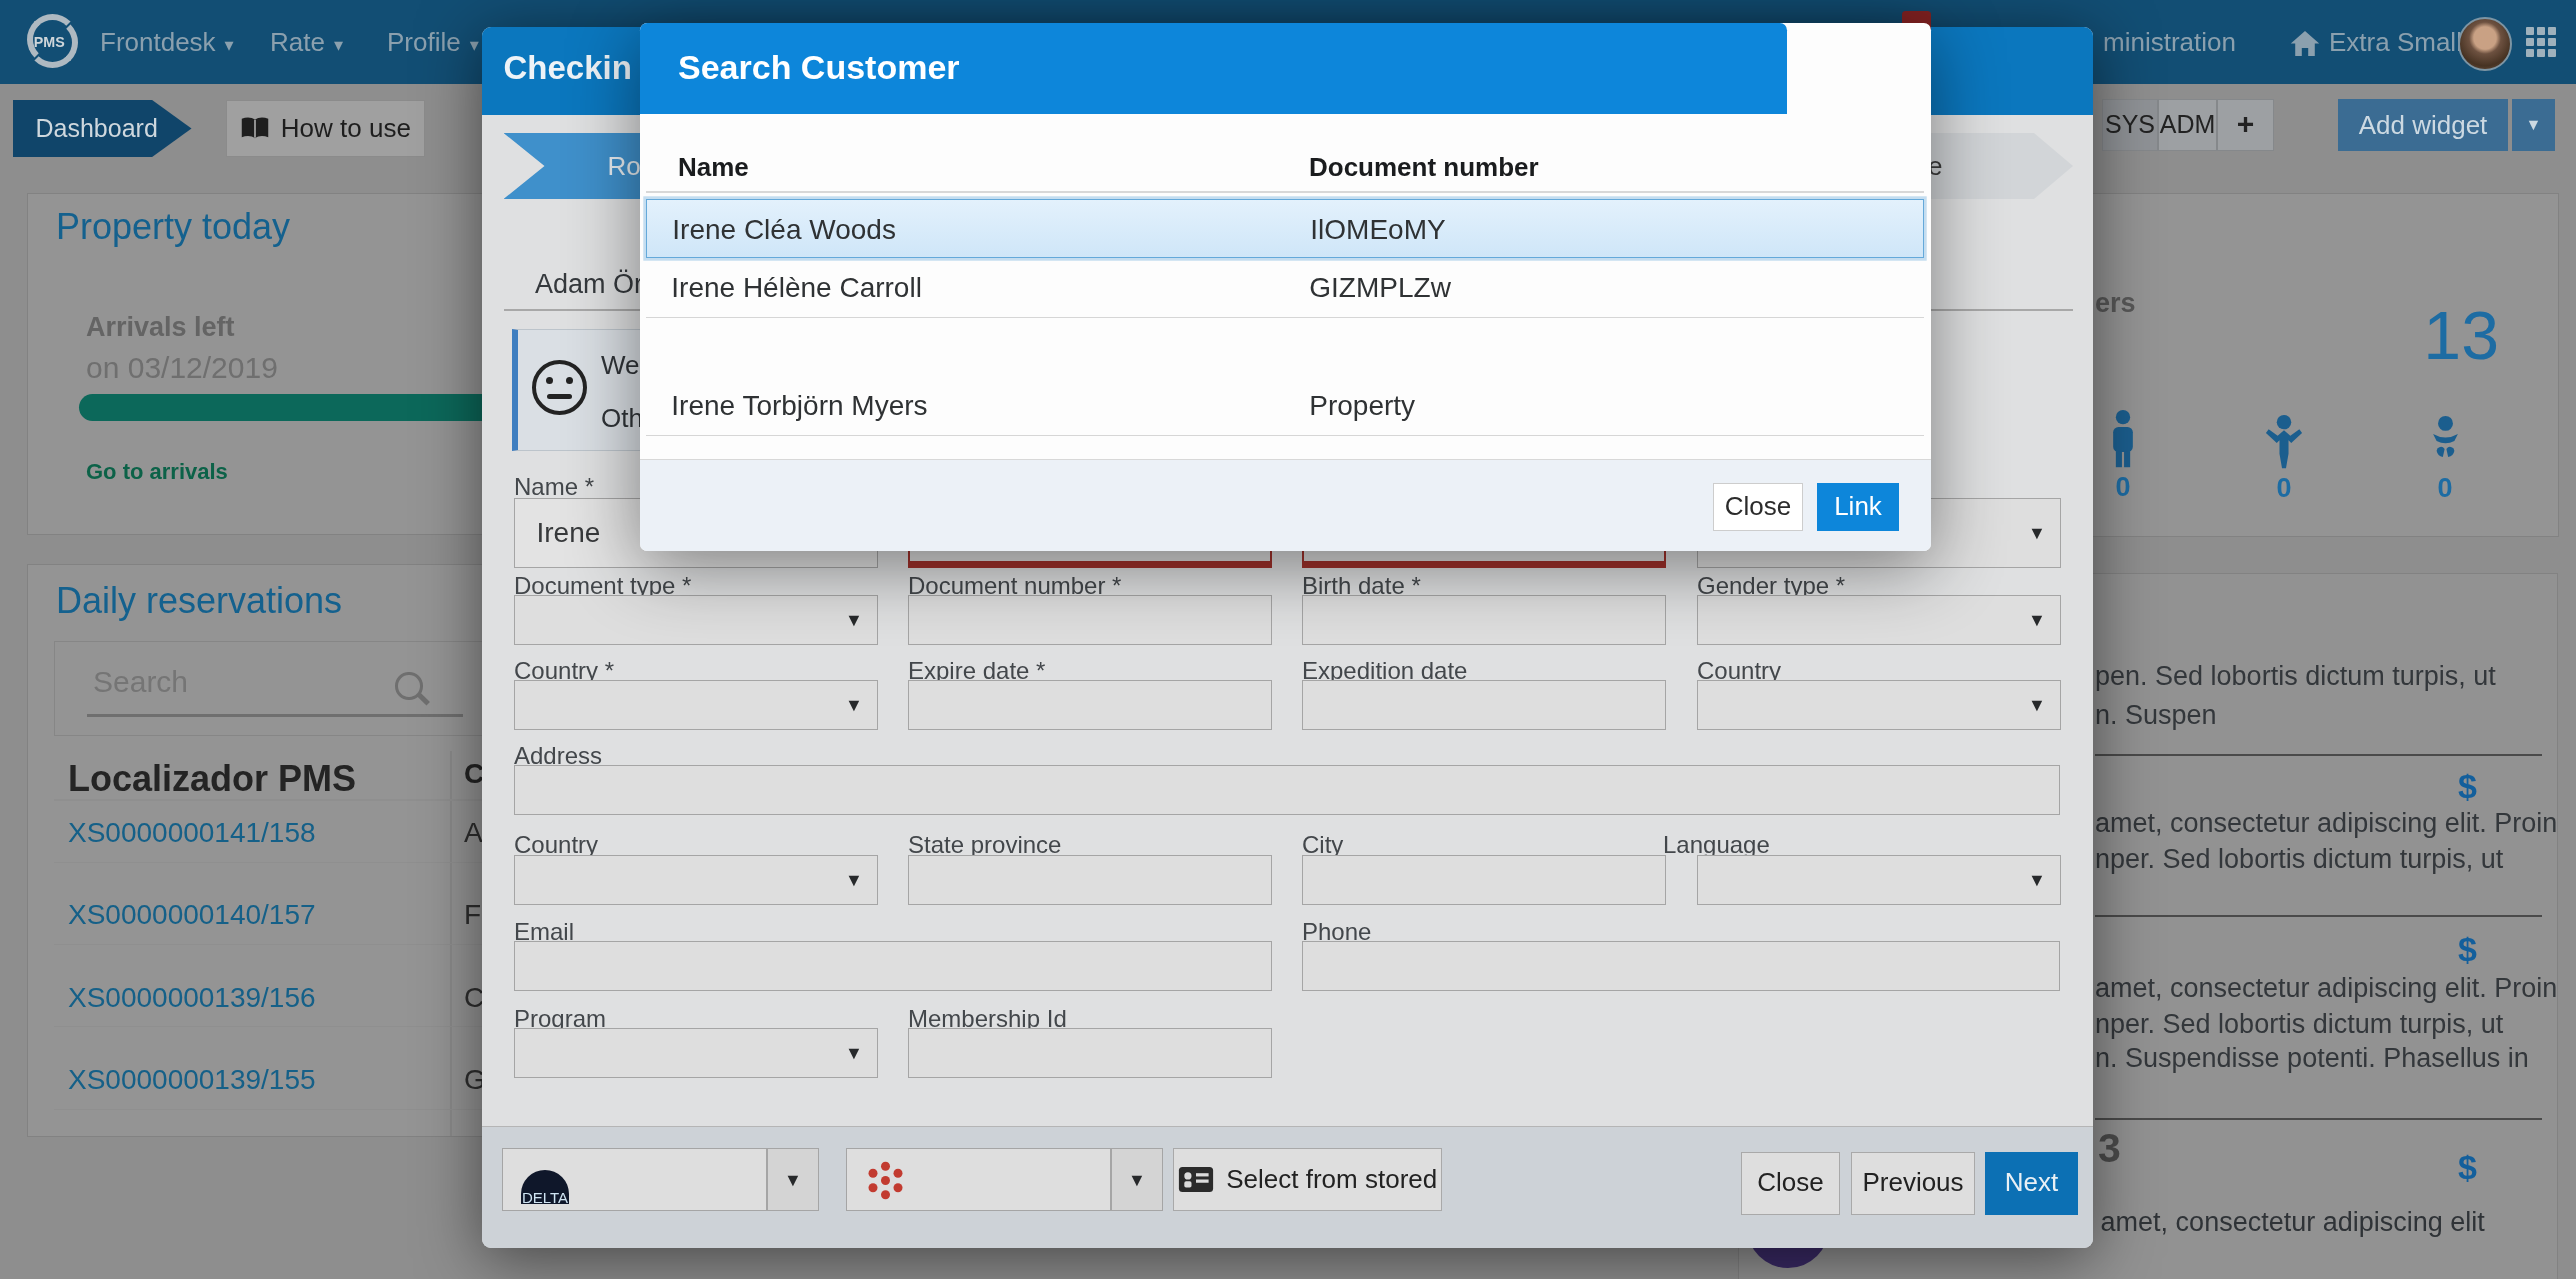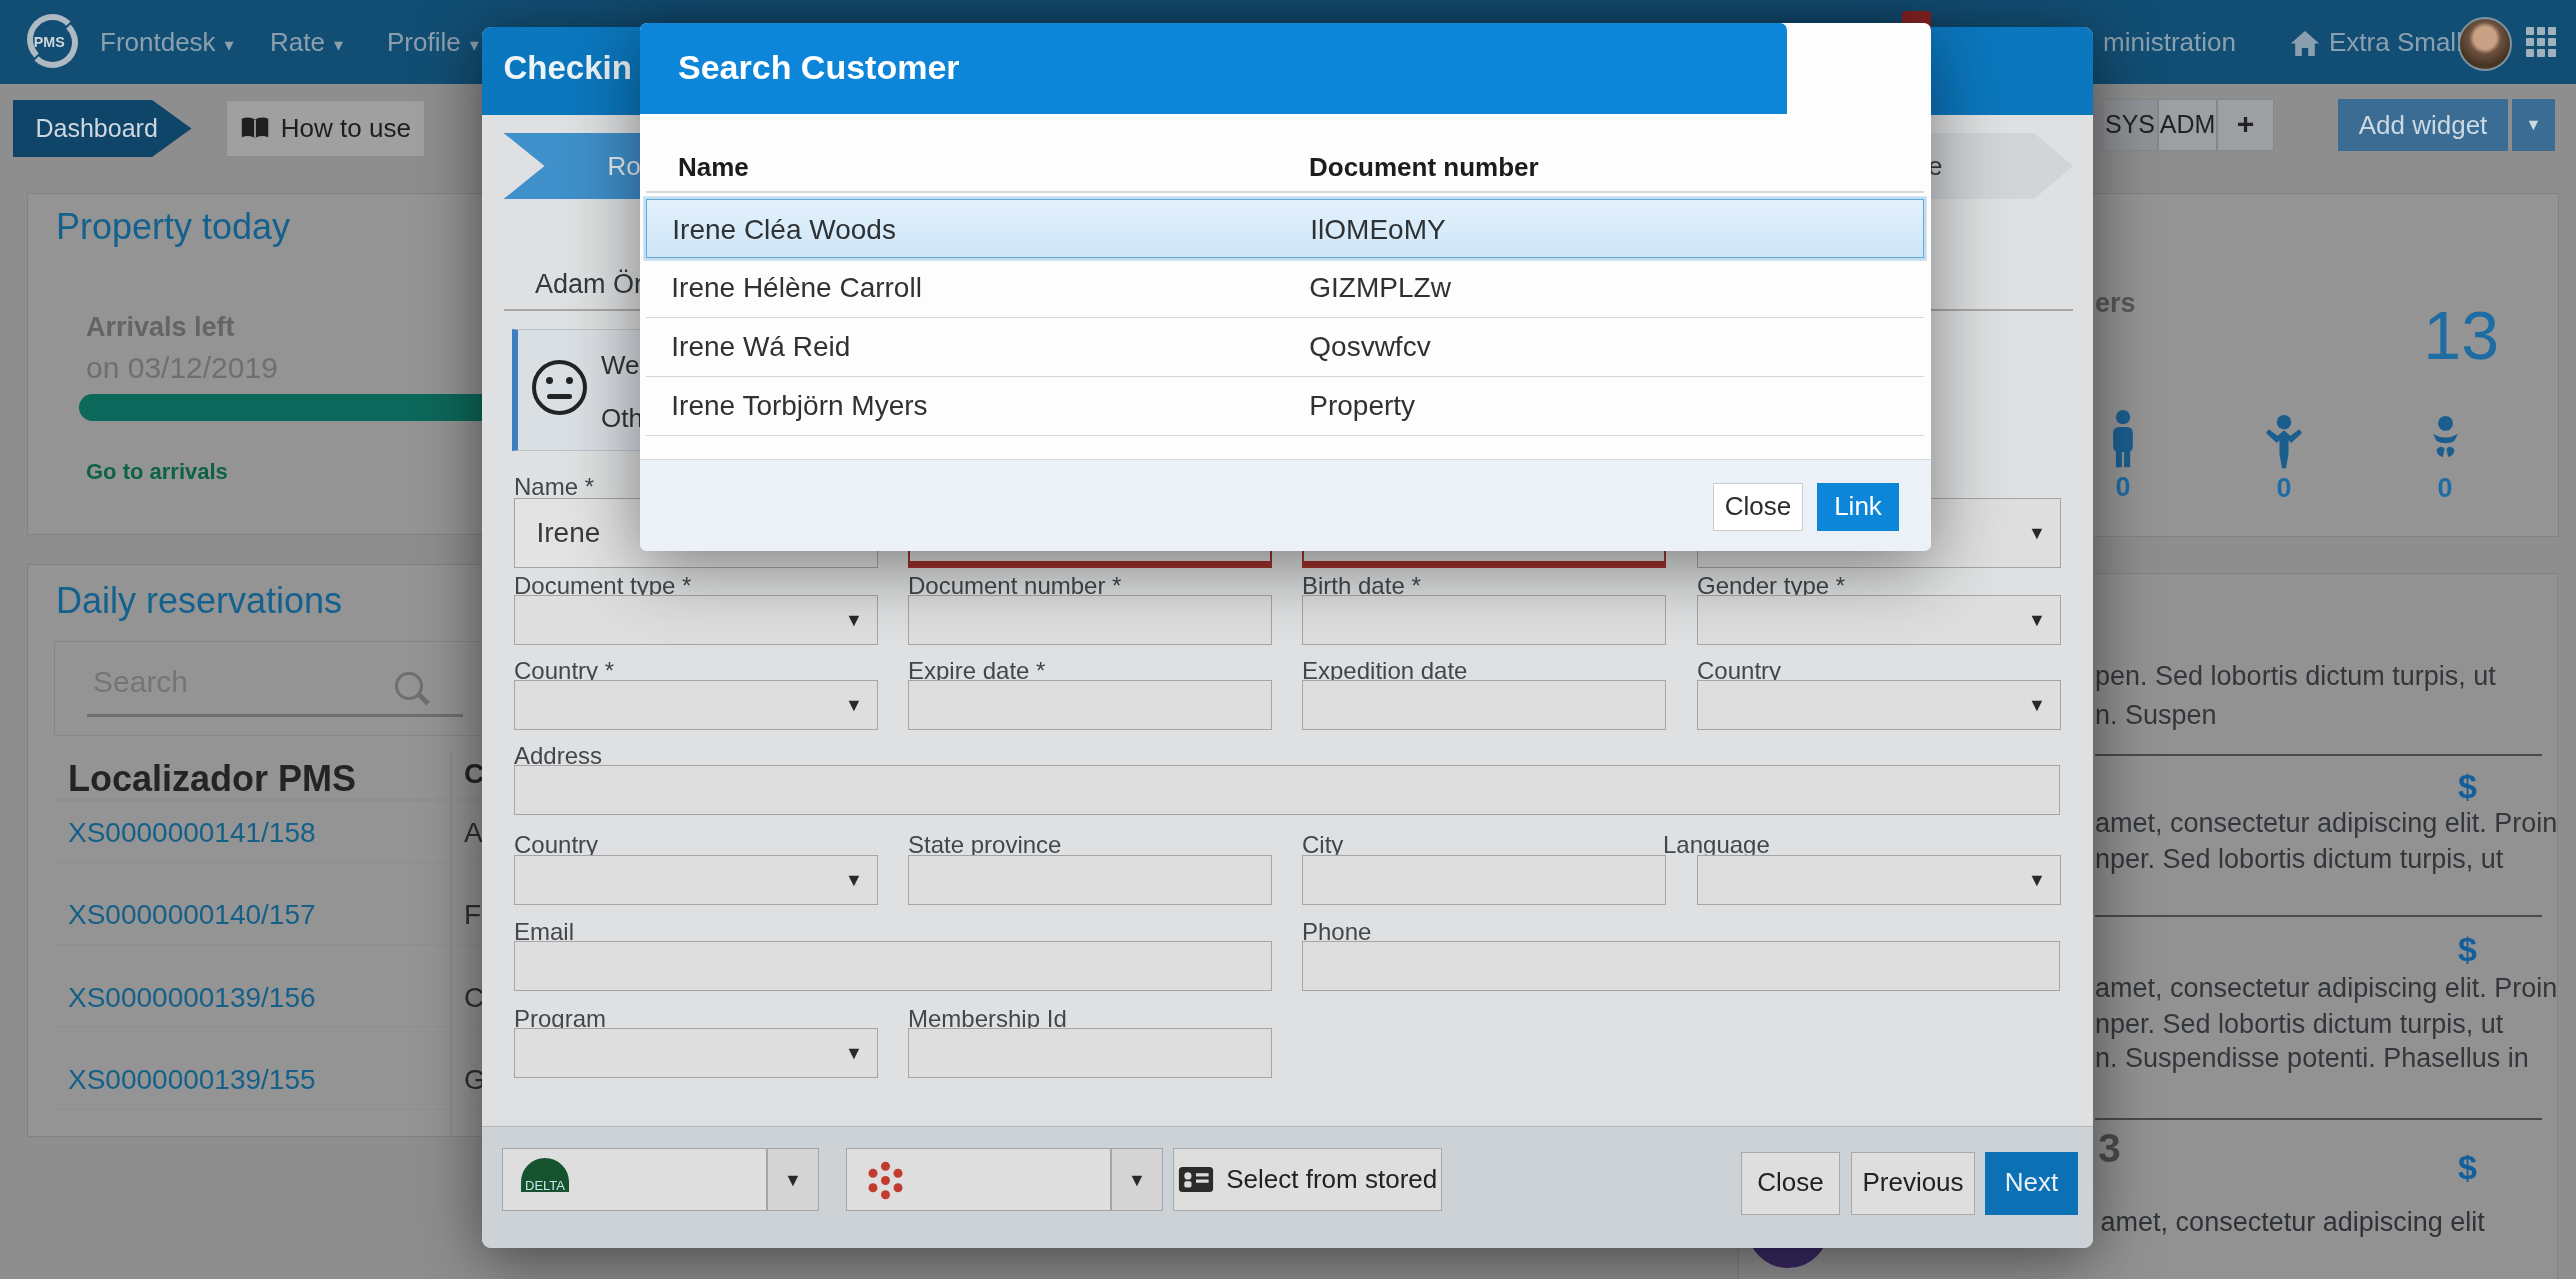--- a/index.html
+++ b/index.html
@@ -50,21 +50,21 @@
   .smiley .mouth{position:absolute;left:10.7px;top:30px;width:25px;height:5.4px;background:#232323;border-radius:2.7px;}
   .al-t{position:absolute;left:83px;font-size:26px;color:#303438;}
   .lbl{font-size:24px;color:#43474b;white-space:nowrap;}
   .fld{background:#dedede;border:1.8px solid #a5a5a5;box-sizing:border-box;}
   .fld.red{border:2.7px solid #a2322c;border-bottom:7.2px solid #a2322c;}
   .sel .cardown{position:absolute;right:14.3px;top:50%;transform:translateY(-50%);font-size:18px;color:#27292b;}
   .nameinput{background:#e3e3e3;border:1.8px solid #a5a5a5;box-sizing:border-box;font-size:28px;color:#37393b;padding:0 0 0 21.5px;font-family:"Liberation Sans",sans-serif;outline:none;}
   .ck-foot{left:0;top:1099px;width:1611px;height:122px;background:#cdd2d7;border-top:1.8px solid #b5b5b5;box-sizing:border-box;border-radius:0 0 9px 9px;}
   .combo{background:#dedede;border:1.8px solid #a5a5a5;box-sizing:border-box;}
   .caretbtn{background:#d4d4d4;border:1.8px solid #a5a5a5;box-sizing:border-box;text-align:center;color:#27292b;font-size:18px;cursor:pointer;}
-  .dome{position:absolute;left:18px;top:9px;width:48px;height:34px;background:#14532d;border-radius:24px 24px 0 0;color:#cfe4f2;font-size:13px;text-align:center;line-height:56px;}
+  .dome{position:absolute;left:18px;top:21px;width:48px;height:34px;background:#0f172a;border-radius:24px 24px 0 0;color:#cfe4f2;font-size:15px;text-align:center;line-height:56px;}
   .dots7{position:absolute;left:18px;top:10.7px;width:41px;height:41px;}
   .dots7::before{content:"";position:absolute;left:16px;top:16px;width:9px;height:9px;border-radius:50%;background:#c23b30;
     box-shadow:0 -14.3px 0 #c23b30,0 14.3px 0 #c23b30,-12.5px -7.2px 0 #c23b30,-12.5px 7.2px 0 #c23b30,12.5px -7.2px 0 #c23b30,12.5px 7.2px 0 #c23b30;}
   .btn-dim{background:#dedede;border:1.8px solid #a9a9a9;box-sizing:border-box;color:#222;font-size:26px;text-align:center;cursor:pointer;}
   .btn-next{background:#0c70b4;border:1.8px solid #0c70b4;box-sizing:border-box;color:#e9f0f5;font-size:26px;text-align:center;cursor:pointer;}
   
   .search-modal{left:640px;top:23px;width:1291px;height:528px;background:#fdfdfd;border-radius:7.2px;box-shadow:0 14.3px 72px rgba(0,0,0,.45);z-index:50;}
   .sm-head{left:0;top:0;width:1147px;height:91px;background:#0d86da;border-radius:7.2px 7.2px 0 0;}
   .sm-title{left:38px;top:25px;font-size:34px;color:#fff;font-weight:600;}
   .sm-colh{font-size:26px;font-weight:bold;color:#1a1c1e;}
@@ -319,24 +319,20 @@
   <div class="ab" style="left:6.3px;top:168px;width:1278px;height:1.8px;background:#d8d8d8;"></div>
 
   <div class="ab sm-row sm-sel" style="top:176px;">
     <span class="c1">Irene Cléa Woods</span>
     <span class="c2">IlOMEoMY</span>
   </div>
   <div class="ab sm-row sm-plain" style="top:235px;">
     <span class="c1">Irene Hélène Carroll</span>
     <span class="c2">GIZMPLZw</span>
   </div>
-  <div class="ab sm-row sm-plain" style="top:294px;">
-    <span class="c1">Irene Wá Reid</span>
-    <span class="c2">Qosvwfcv</span>
-  </div>
   <div class="ab sm-row sm-plain" style="top:353px;">
     <span class="c1">Irene Torbjörn Myers</span>
     <span class="c2">Property</span>
   </div>
 
   <div class="ab sm-foot"></div>
   <div class="ab btn-close" style="left:1073px;top:460px;width:90px;height:48px;line-height:45px;">Close</div>
   <div class="ab btn-link" style="left:1177px;top:460px;width:82px;height:48px;line-height:45px;">Link</div>
 </div>
 

